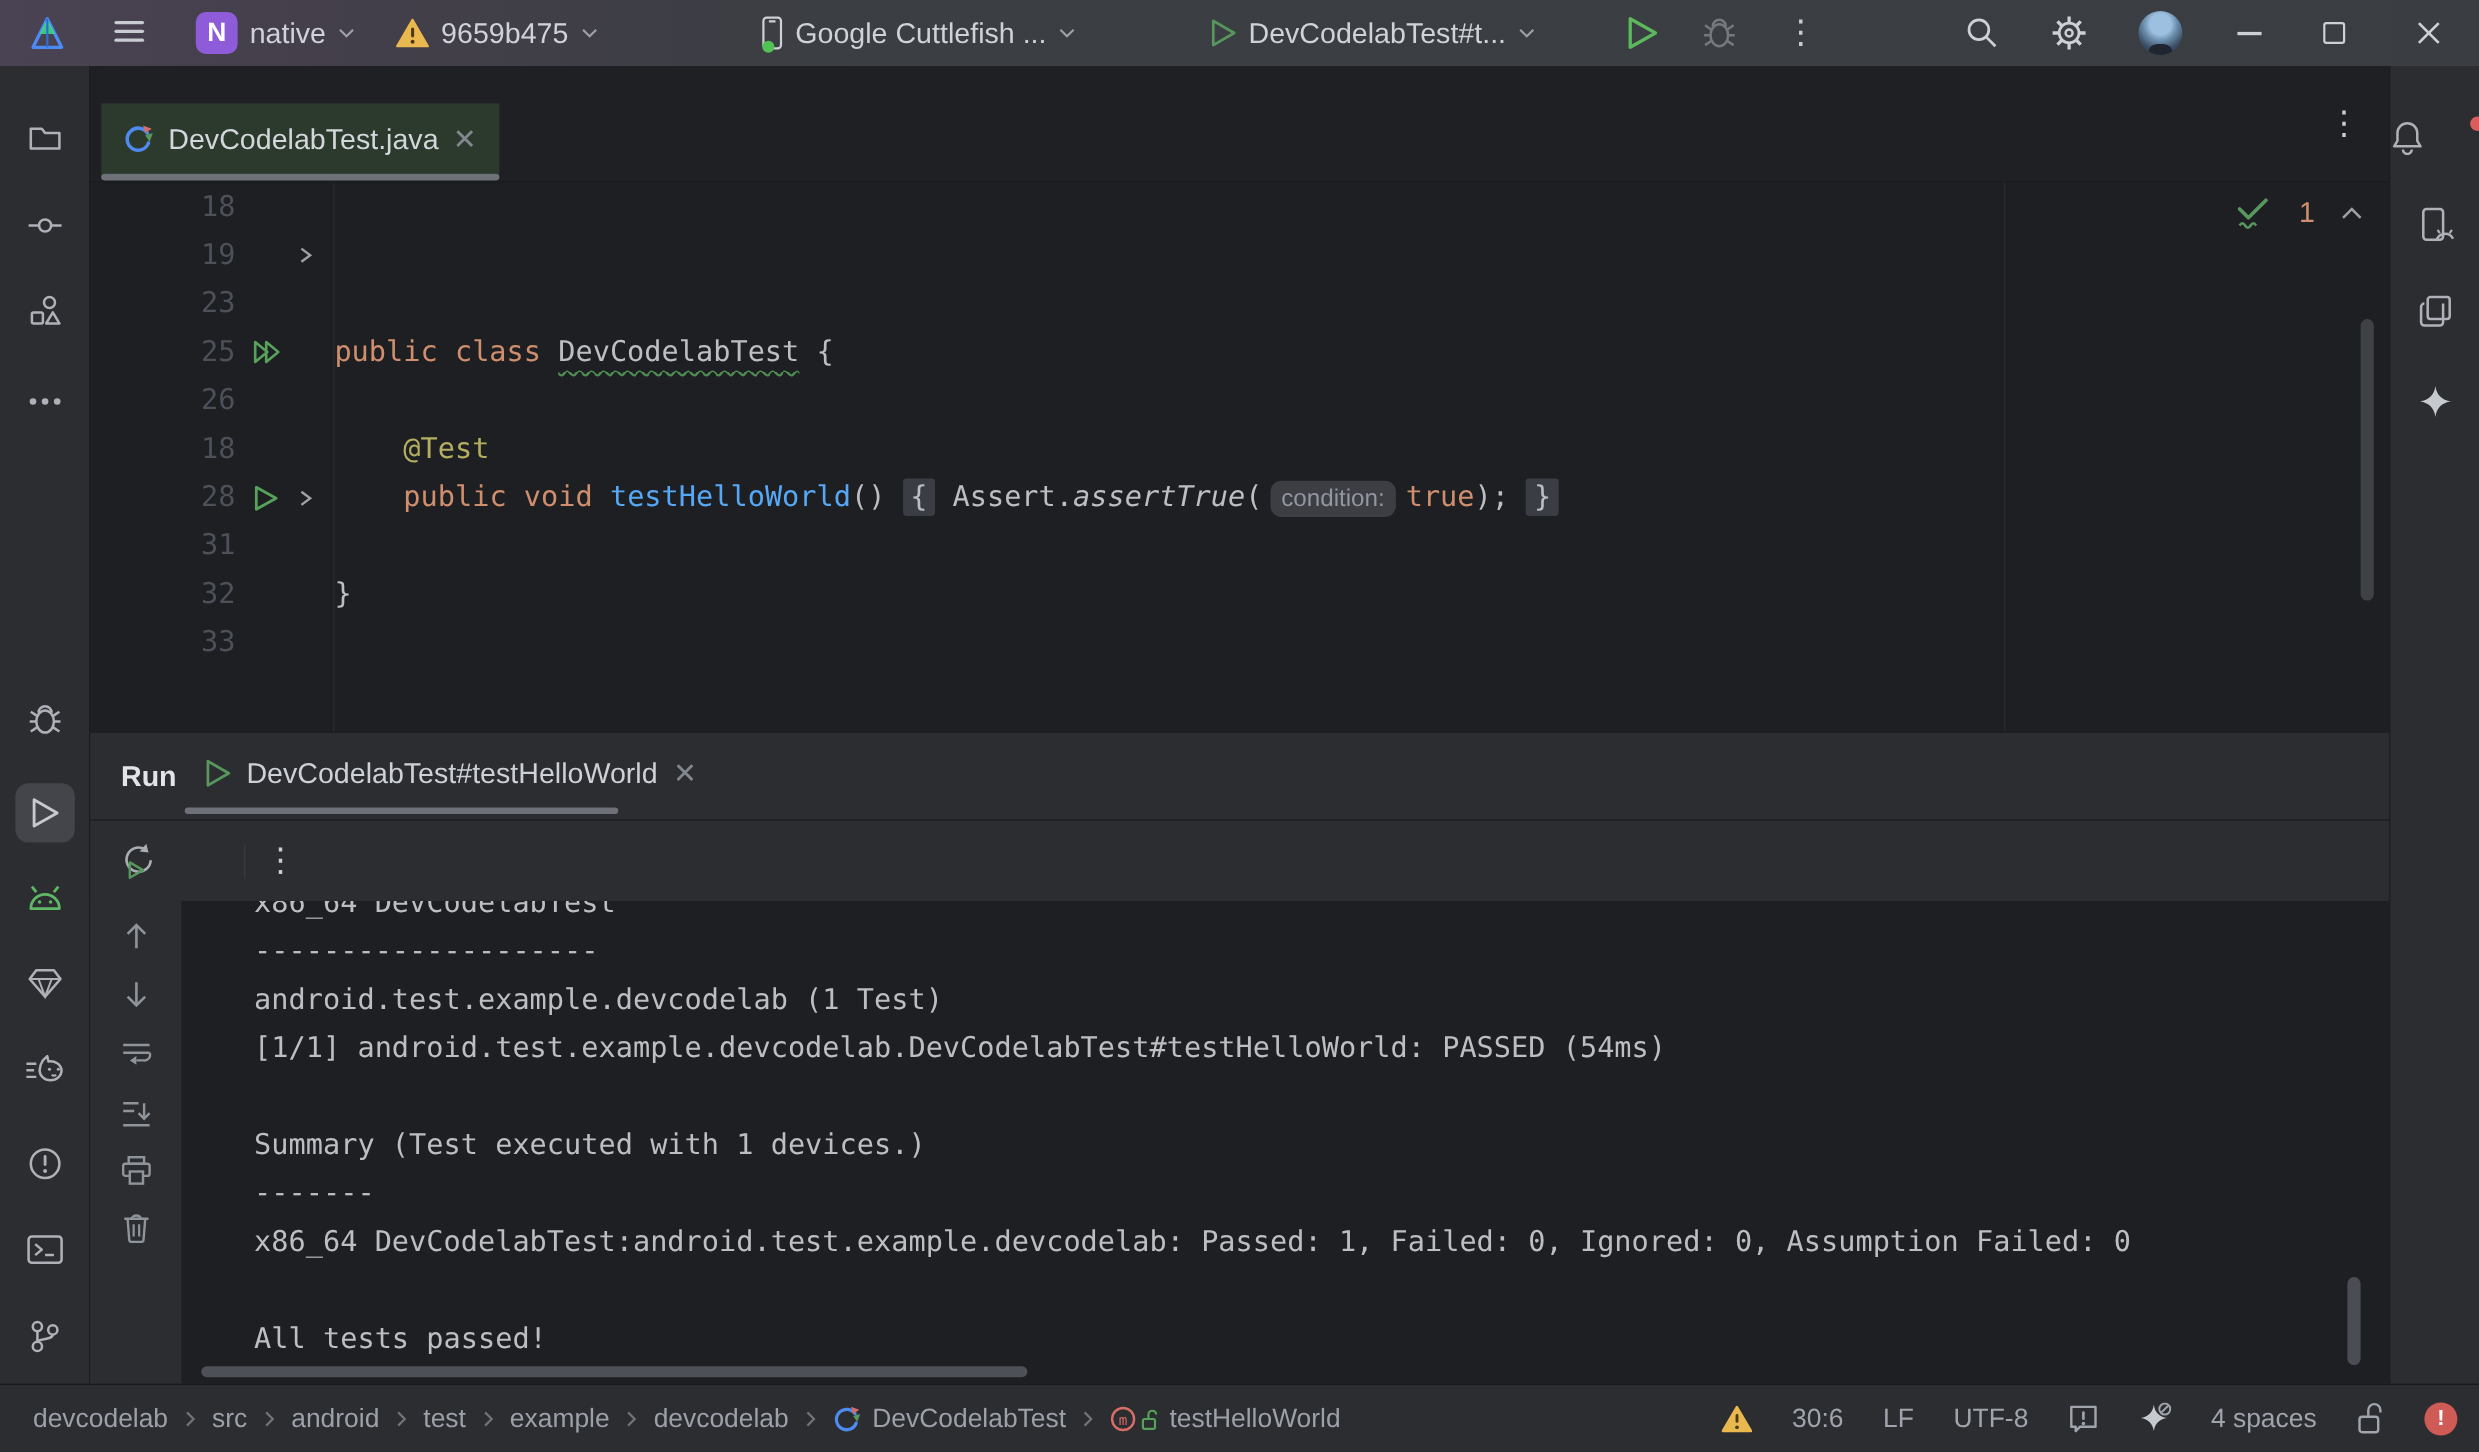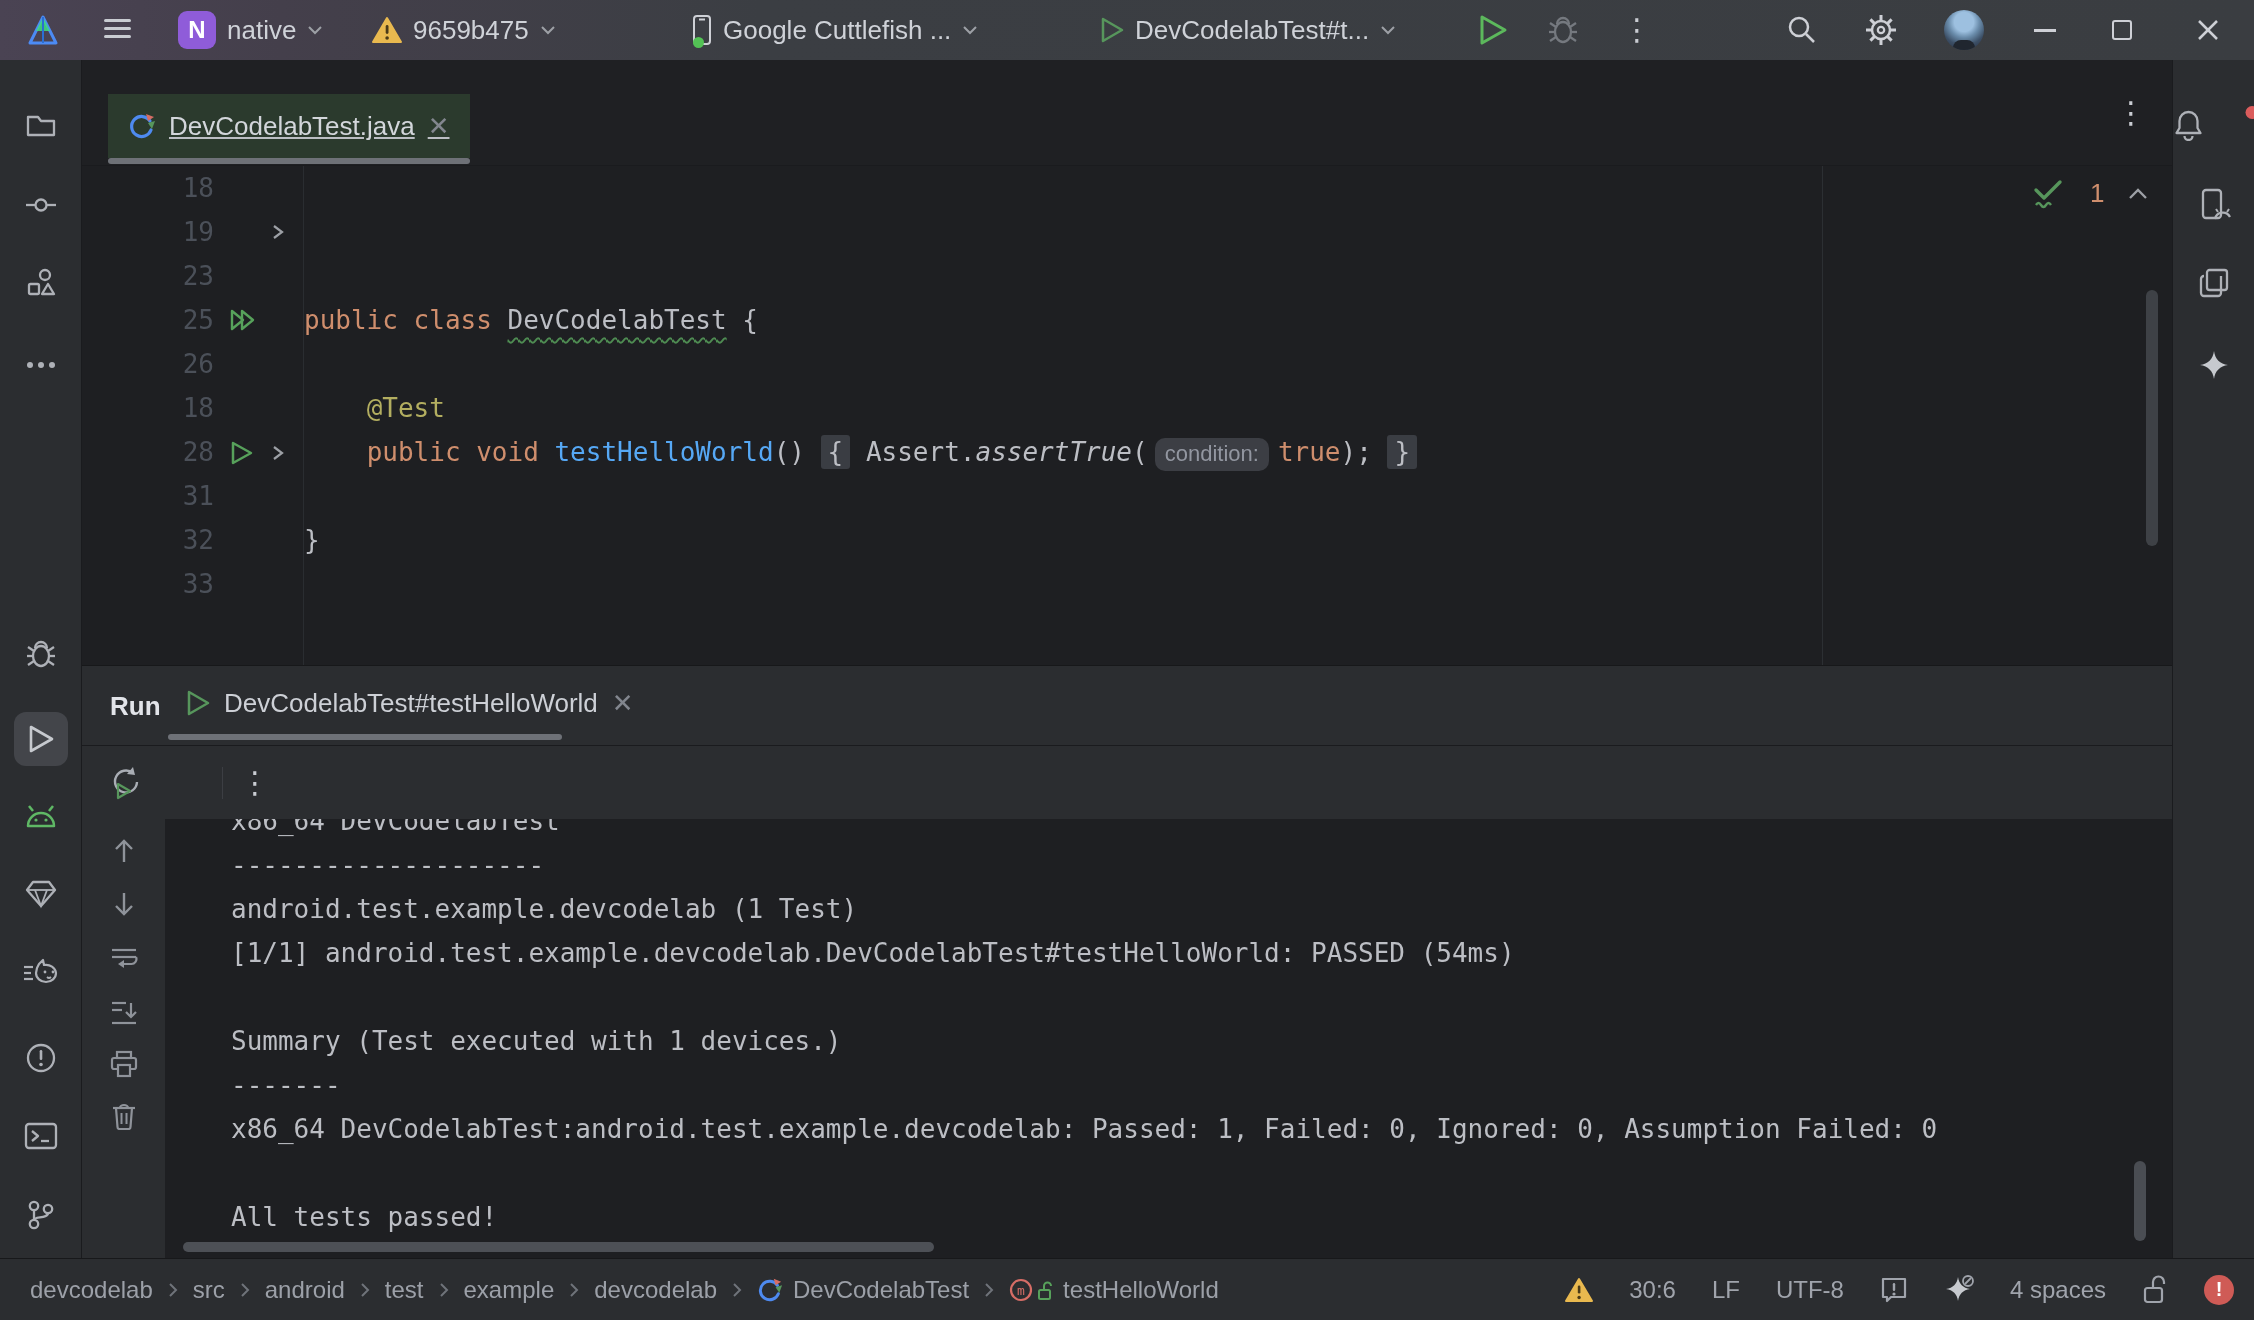--- a/index.html
+++ b/index.html
@@ -37,21 +37,21 @@
   .strip-icon { position:absolute; left:50%; transform:translate(-50%,-50%); }
   .strip-active { position:absolute; left:50%; transform:translate(-50%,-50%); width:54px; height:54px;
                   border-radius:12px; background:#43454A; display:flex; align-items:center; justify-content:center; }
   .bell-wrap { position:relative; }
   .bell-dot { position:absolute; top:-3px; right:-4px; width:13px; height:13px; border-radius:50%; background:#DB5C5C; }
 
   
   .center { position:absolute; left:82px; top:60px; width:2090px; height:1198px; display:flex; flex-direction:column; }
 
   .tabstrip { height:106px; background:#1f2023; border-bottom:1px solid #1A1B1E; position:relative; flex:none; }
-  .tab-wrap { position:absolute; left:26px; top:34px;text-decoration:underline; }
+  .tab-wrap { position:absolute; left:10px; top:34px; }
   .etab { height:64px; background:#2b3a2d; display:flex; align-items:center; gap:13px; padding:0 20px;
           color:#D3D6DB; font-size:26px; }
   .etab-close { color:#82868E; font-size:26px; line-height:1; }
   .tab-underline { height:6px; background:#6E7177; border-radius:3px; }
   .tabstrip-more { position:absolute; right:26px; top:50%; transform:translateY(-50%); }
 
   
   .editor { flex:1; position:relative; background:#1E1F22; overflow:hidden; }
   .guide { position:absolute; left:1740px; top:0; bottom:0; width:1px; background:#2c2f33; }
   .gutter-sep { position:absolute; left:221px; top:0; bottom:0; width:1px; background:#2a2d31; }
@@ -128,21 +128,21 @@
         <span></span>
         <span></span>
     </div>
     <div class="tb-item" style="left:178px;">
       <span class="nbadge">N</span>
       <span>native</span>
       <svg width="16" height="10" viewBox="0 0 16 10">
           <polyline points="2,2 8,8 14,2" fill="none" stroke="#9DA0A6" stroke-width="2"></polyline>
         </svg>
     </div>
-    <div class="tb-item" style="left:372px;">
+    <div class="tb-item" style="left:360px;">
       <svg width="30" height="28" viewBox="0 0 30 28">
         <polygon points="15,2 29,26 1,26" fill="#E9B94F" stroke="#E9B94F" stroke-width="2" stroke-linejoin="round"></polygon>
         <rect x="13.7" y="9" width="2.8" height="9" rx="1.4" fill="#4a3a18"></rect>
         <circle cx="15.1" cy="22" r="1.8" fill="#4a3a18"></circle>
       </svg>
       <span>9659b475</span>
       <svg width="16" height="10" viewBox="0 0 16 10">
           <polyline points="2,2 8,8 14,2" fill="none" stroke="#9DA0A6" stroke-width="2"></polyline>
         </svg>
     </div>

